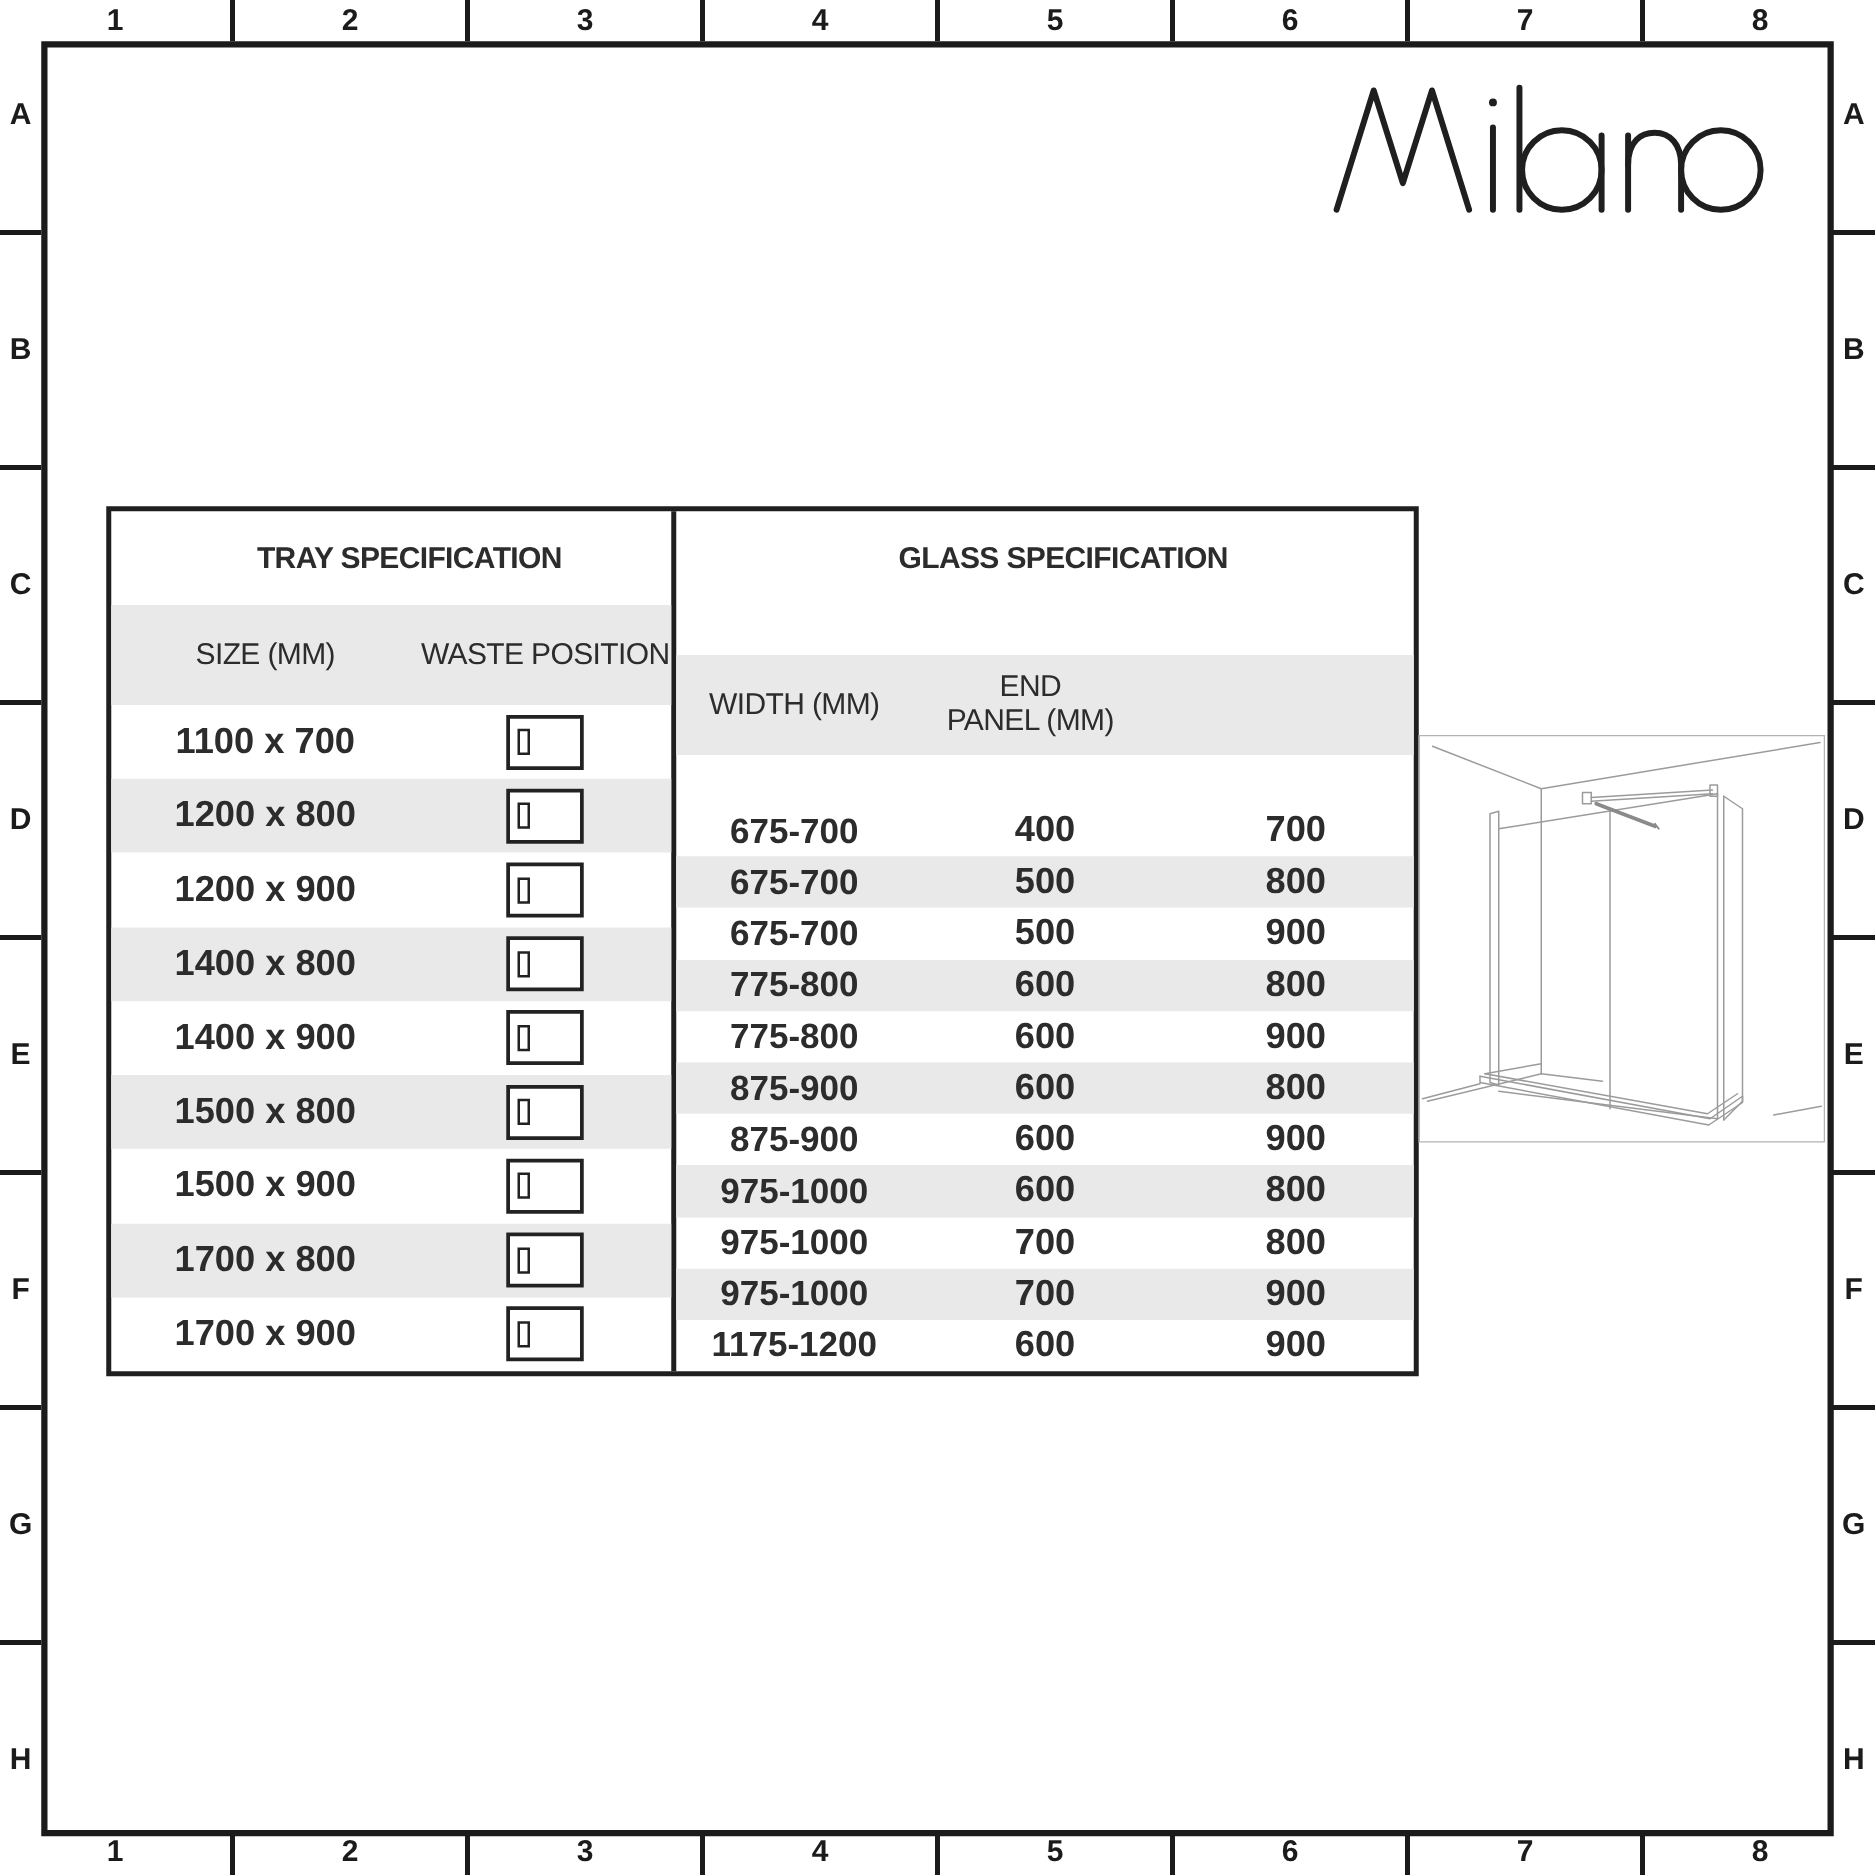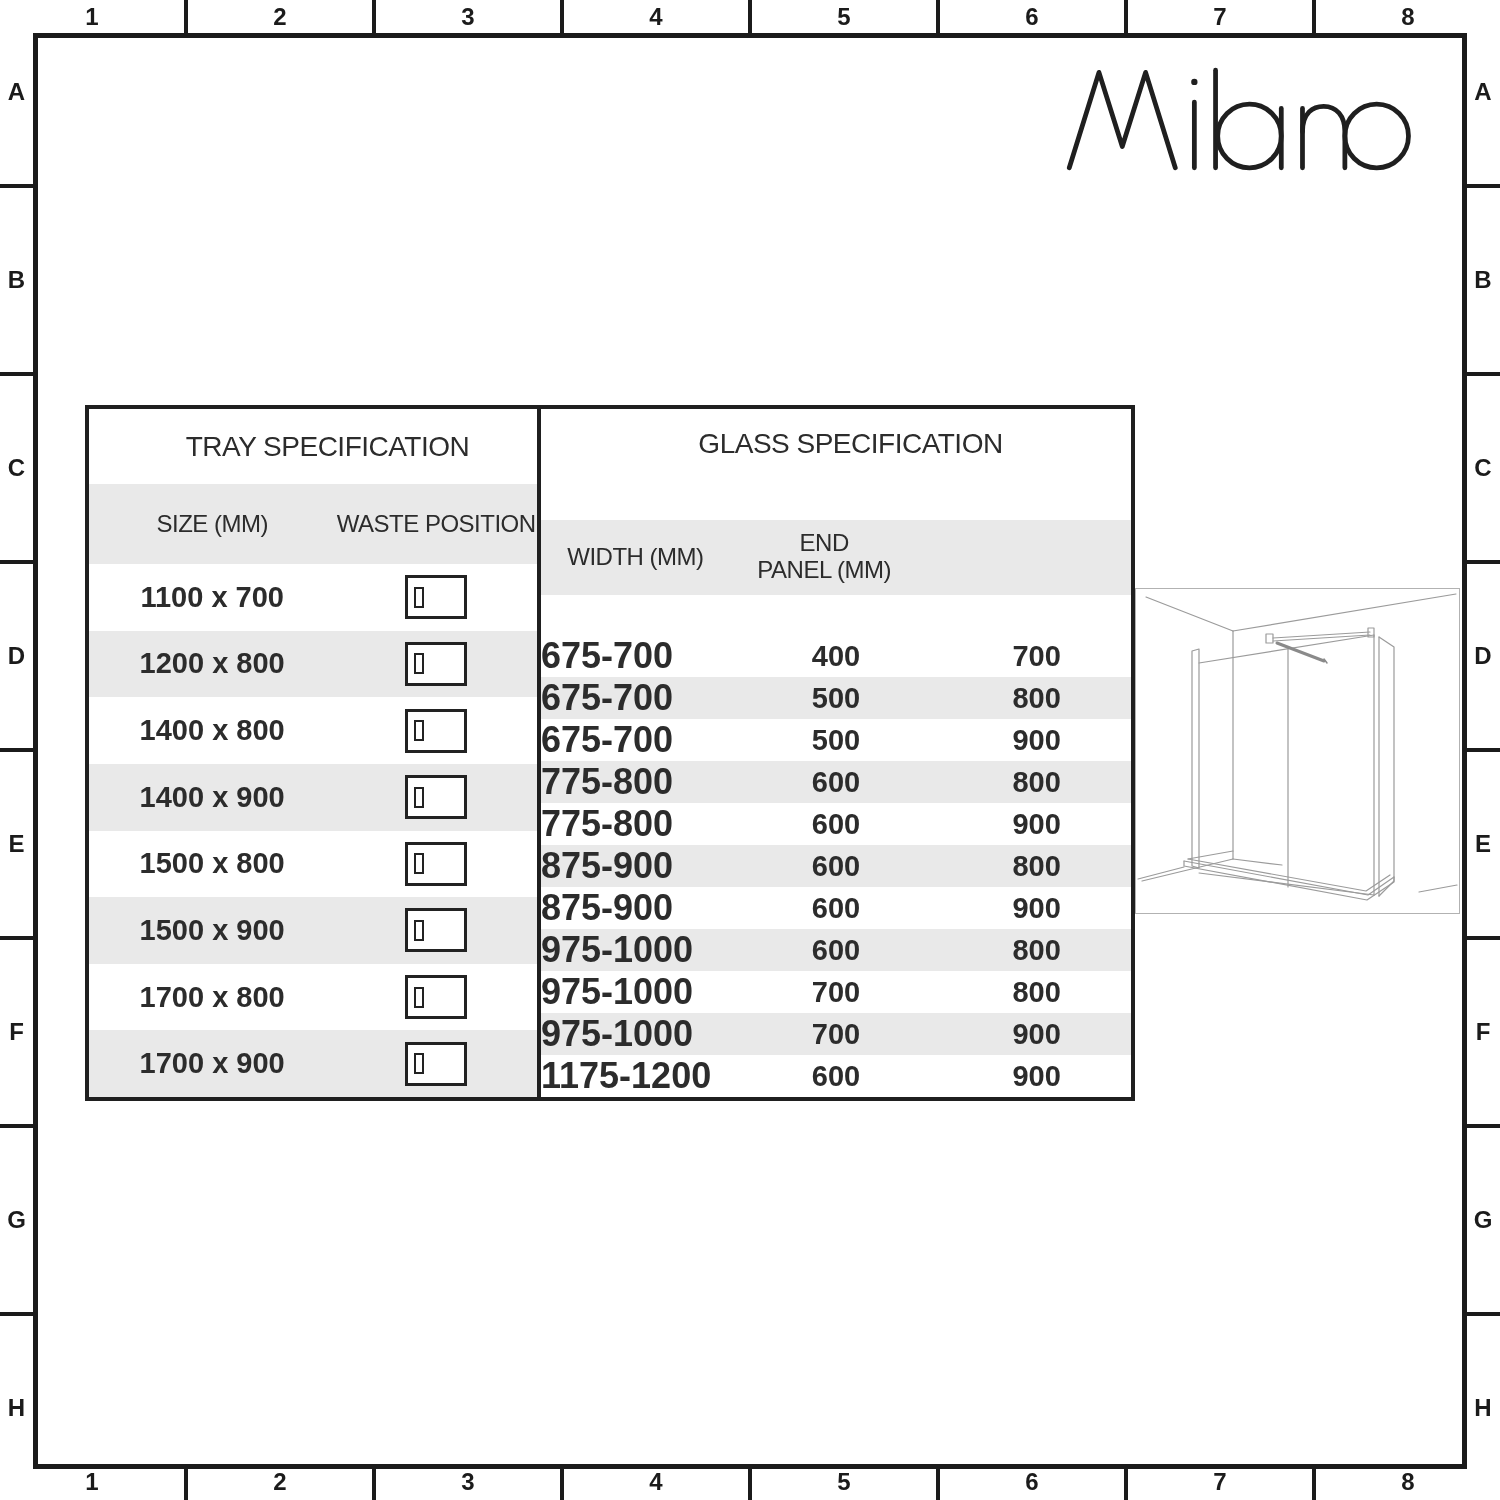--- a/index.html
+++ b/index.html
@@ -26,30 +26,30 @@
   .logo{position:absolute;left:1052px;top:66px;width:378px;height:106px;}
   .logo svg{width:100%;height:100%;}
 
   
   .spec-table{position:absolute;left:85px;top:405px;width:1042px;height:688px;
               border:4px solid #1f1f1f;display:flex;}
   .panel{display:flex;flex-direction:column;height:100%;}
   .panel.tray{width:448px;border-right:4px solid #1f1f1f;}
   .panel.glass{flex:1;gap:40px;}
   .ptitle{height:75px;display:flex;align-items:center;justify-content:center;
-          font-weight:normal;font-size:28px;letter-spacing:-0.5px;color:#2c2c2c;padding-left:29px;}
+          font-weight:bold;font-size:24px;letter-spacing:-0.5px;color:#2c2c2c;padding-left:29px;}
   .psub{height:80px;background:#e9e9e9;display:flex;align-items:center;}
   .psub .h{display:flex;flex-direction:column;align-items:center;justify-content:center;
            font-weight:normal;font-size:24px;line-height:1.12;letter-spacing:-0.5px;text-align:center;}
   .rows{flex:1;display:flex;flex-direction:column;}
   .rows .r{flex:1;display:flex;align-items:center;}
   .rows .r:nth-child(even){background:#e9e9e9;}
   .c-size{width:55%;text-align:center;font-weight:bold;font-size:29px;}
   .c-waste{width:45%;display:flex;justify-content:center;}
-  .c-g1{width:32%;font-weight:bold;font-size:36px;}
+  .c-g1{width:32%;text-align:center;font-weight:bold;font-size:28px;}
   .c-g2{width:36%;text-align:center;font-weight:bold;font-size:29px;}
   .c-g3{width:32%;text-align:center;font-weight:bold;font-size:29px;}
   .hc-size{width:55%;}
   .hc-waste{width:45%;}
   .hc-g1{width:32%;}
   .hc-g2{width:36%;}
   .hc-g3{width:32%;}
 
   
   .waste-icon{width:56px;height:38px;background:#fff;border:3px solid #222;
@@ -135,20 +135,28 @@
         <div class="r">
             <span class="c-size">1100 x 700</span>
             <span class="c-waste">
               <span class="waste-icon">
                 <span class="waste-inner"></span>
               </span>
             </span>
           </div>
         <div class="r">
             <span class="c-size">1200 x 800</span>
+            <span class="c-waste">
+              <span class="waste-icon">
+                <span class="waste-inner"></span>
+              </span>
+            </span>
+          </div>
+        <div class="r">
+            <span class="c-size">1200 x 900</span>
             <span class="c-waste">
               <span class="waste-icon">
                 <span class="waste-inner"></span>
               </span>
             </span>
           </div>
         <div class="r">
             <span class="c-size">1400 x 800</span>
             <span class="c-waste">
               <span class="waste-icon">

